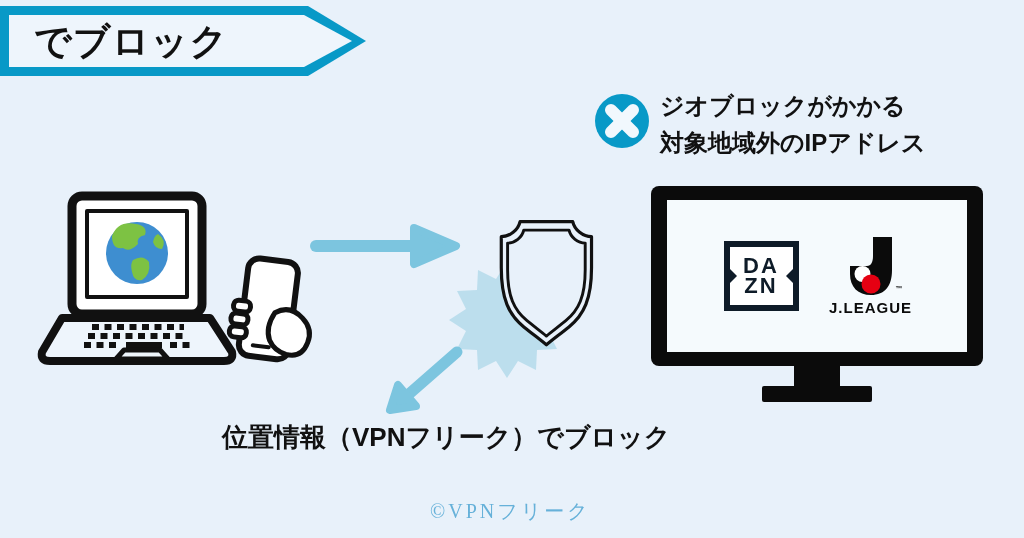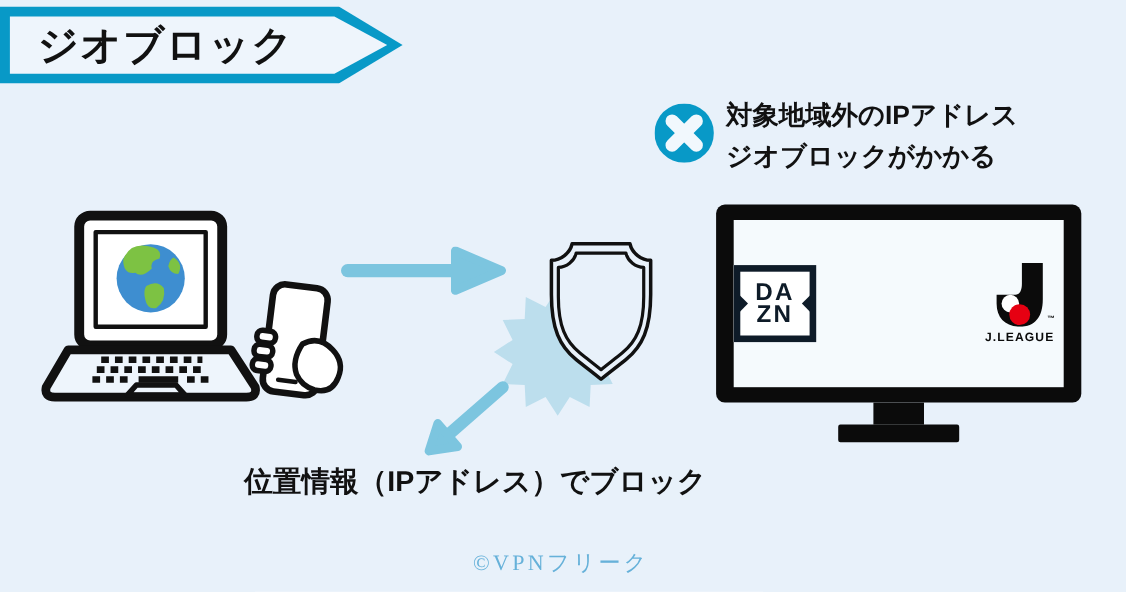--- a/index.html
+++ b/index.html
@@ -24,45 +24,45 @@
   .banner-inner{fill:var(--banner-fill);}
   .outline{stroke:var(--ink);stroke-linejoin:round;stroke-linecap:round;}
   .burst{fill:var(--burst-blue);}
   .arrow-stroke{stroke:var(--arrow-blue);stroke-linecap:round;}
   .arrow-fill{fill:var(--arrow-blue);stroke:var(--arrow-blue);stroke-linejoin:round;}
 
   .x-badge{left:595px;top:94px;width:54px;height:54px;}
 
   .tv-group{left:651px;top:186px;width:332px;display:flex;flex-direction:column;align-items:center;}
   .tv-frame{width:332px;height:180px;background:#0b0b0b;border-radius:8px;padding:14px 16px;}
-  .tv-screen{width:100%;height:100%;background:var(--screen-white);display:flex;align-items:center;justify-content:space-between;gap:32px;}
+  .tv-screen{width:100%;height:100%;background:var(--screen-white);display:flex;align-items:center;justify-content:center;gap:32px;}
   .tv-neck{width:46px;height:20px;background:#0b0b0b;}
   .tv-base{width:110px;height:16px;background:#0b0b0b;border-radius:2px;}
 
   .dazn-logo{position:relative;width:75px;height:70px;background:#fff;border:6px solid var(--dazn-navy);
     display:flex;flex-direction:column;align-items:center;justify-content:center;}
   .dazn-line{font-weight:700;font-size:22px;line-height:0.92;letter-spacing:2px;color:var(--dazn-navy);}
   .dazn-notch{position:absolute;top:50%;transform:translateY(-50%);width:0;height:0;border-top:8px solid transparent;border-bottom:8px solid transparent;}
   .dazn-notch.left{left:-1px;border-left:8px solid var(--dazn-navy);}
   .dazn-notch.right{right:-1px;border-right:8px solid var(--dazn-navy);}
 
   .jleague-logo{position:relative;width:80px;display:flex;flex-direction:column;align-items:center;}
-  .jleague-label{font-weight:700;font-size:11px;letter-spacing:1px;color:#0b0b0b;margin-top:4px;}
+  .jleague-label{font-weight:700;font-size:15px;letter-spacing:1px;color:#0b0b0b;margin-top:4px;}
   .jleague-tm{position:absolute;right:8px;top:48px;font-size:7px;color:#0b0b0b;font-weight:700;}
 </style>
 </head>
 <body>
 
 <div class="stage">
 
   <svg class="abs" style="left:0;top:6px" width="368" height="70" viewBox="0 0 368 70">
     <polygon class="banner-outer" points="0,0 308,0 366,35 308,70 0,70"></polygon>
     <polygon class="banner-inner" points="9,9 304,9 352,35 304,61 9,61"></polygon>
   </svg>
-  <div class="abs jp banner-title">ジオブロック</div>
+  <div class="abs jp banner-title">でブロック</div>
 
 
   <svg class="abs" style="left:42px;top:192px;overflow:visible" width="200" height="175" viewBox="0 0 200 175">
     <rect x="30" y="4" width="130" height="118" rx="10" fill="#fff" class="outline" stroke-width="9"></rect>
     <rect x="45" y="19" width="100" height="86" fill="#fff" class="outline" stroke-width="4"></rect>
     <g>
       <circle cx="95" cy="61" r="31" fill="var(--globe-ocean)"></circle>
       <path fill="var(--globe-land)" d="M70,44 q6,-16 24,-12 q12,2 9,11 q-9,2 -7,9 q-9,9 -15,4 q-11,2 -11,-12 z"></path>
       <path fill="var(--globe-land)" d="M91,68 q10,-6 16,2 q2,12 -7,18 q-8,2 -10,-8 q-2,-8 1,-12 z"></path>
       <path fill="var(--globe-land)" d="M116,42 q9,6 4,15 q-7,0 -9,-7 q1,-6 5,-8 z"></path>
@@ -107,22 +107,22 @@
     <polygon points="8,64 34,60 16,39" class="arrow-fill" stroke-width="8"></polygon>
   </svg>
 
   <svg class="abs x-badge" viewBox="0 0 54 54">
     <circle cx="27" cy="27" r="27" fill="var(--accent-teal)"></circle>
     <line x1="16" y1="16" x2="38" y2="38" stroke="#f1f8fd" stroke-width="12" stroke-linecap="round"></line>
     <line x1="38" y1="16" x2="16" y2="38" stroke="#f1f8fd" stroke-width="12" stroke-linecap="round"></line>
   </svg>
 
   <div class="abs jp x-caption">
+    <div>ジオブロックがかかる</div>
     <div>対象地域外のIPアドレス</div>
-    <div>ジオブロックがかかる</div>
   </div>
 
   <div class="abs tv-group">
     <div class="tv-frame">
       <div class="tv-screen">
         <div class="dazn-logo">
           <span class="dazn-notch left"></span>
           <span class="dazn-notch right"></span>
           <div class="dazn-line">DA</div>
           <div class="dazn-line">ZN</div>
@@ -135,17 +135,17 @@
           </svg>
           <span class="jleague-tm">™</span>
           <div class="jleague-label">J.LEAGUE</div>
         </div>
       </div>
     </div>
     <div class="tv-neck"></div>
     <div class="tv-base"></div>
   </div>
 
-  <div class="abs jp block-label">位置情報（IPアドレス）でブロック</div>
+  <div class="abs jp block-label">位置情報（VPNフリーク）でブロック</div>
 
   <div class="abs watermark">©VPNフリーク</div>
 
 </div>
 
 </body></html>

